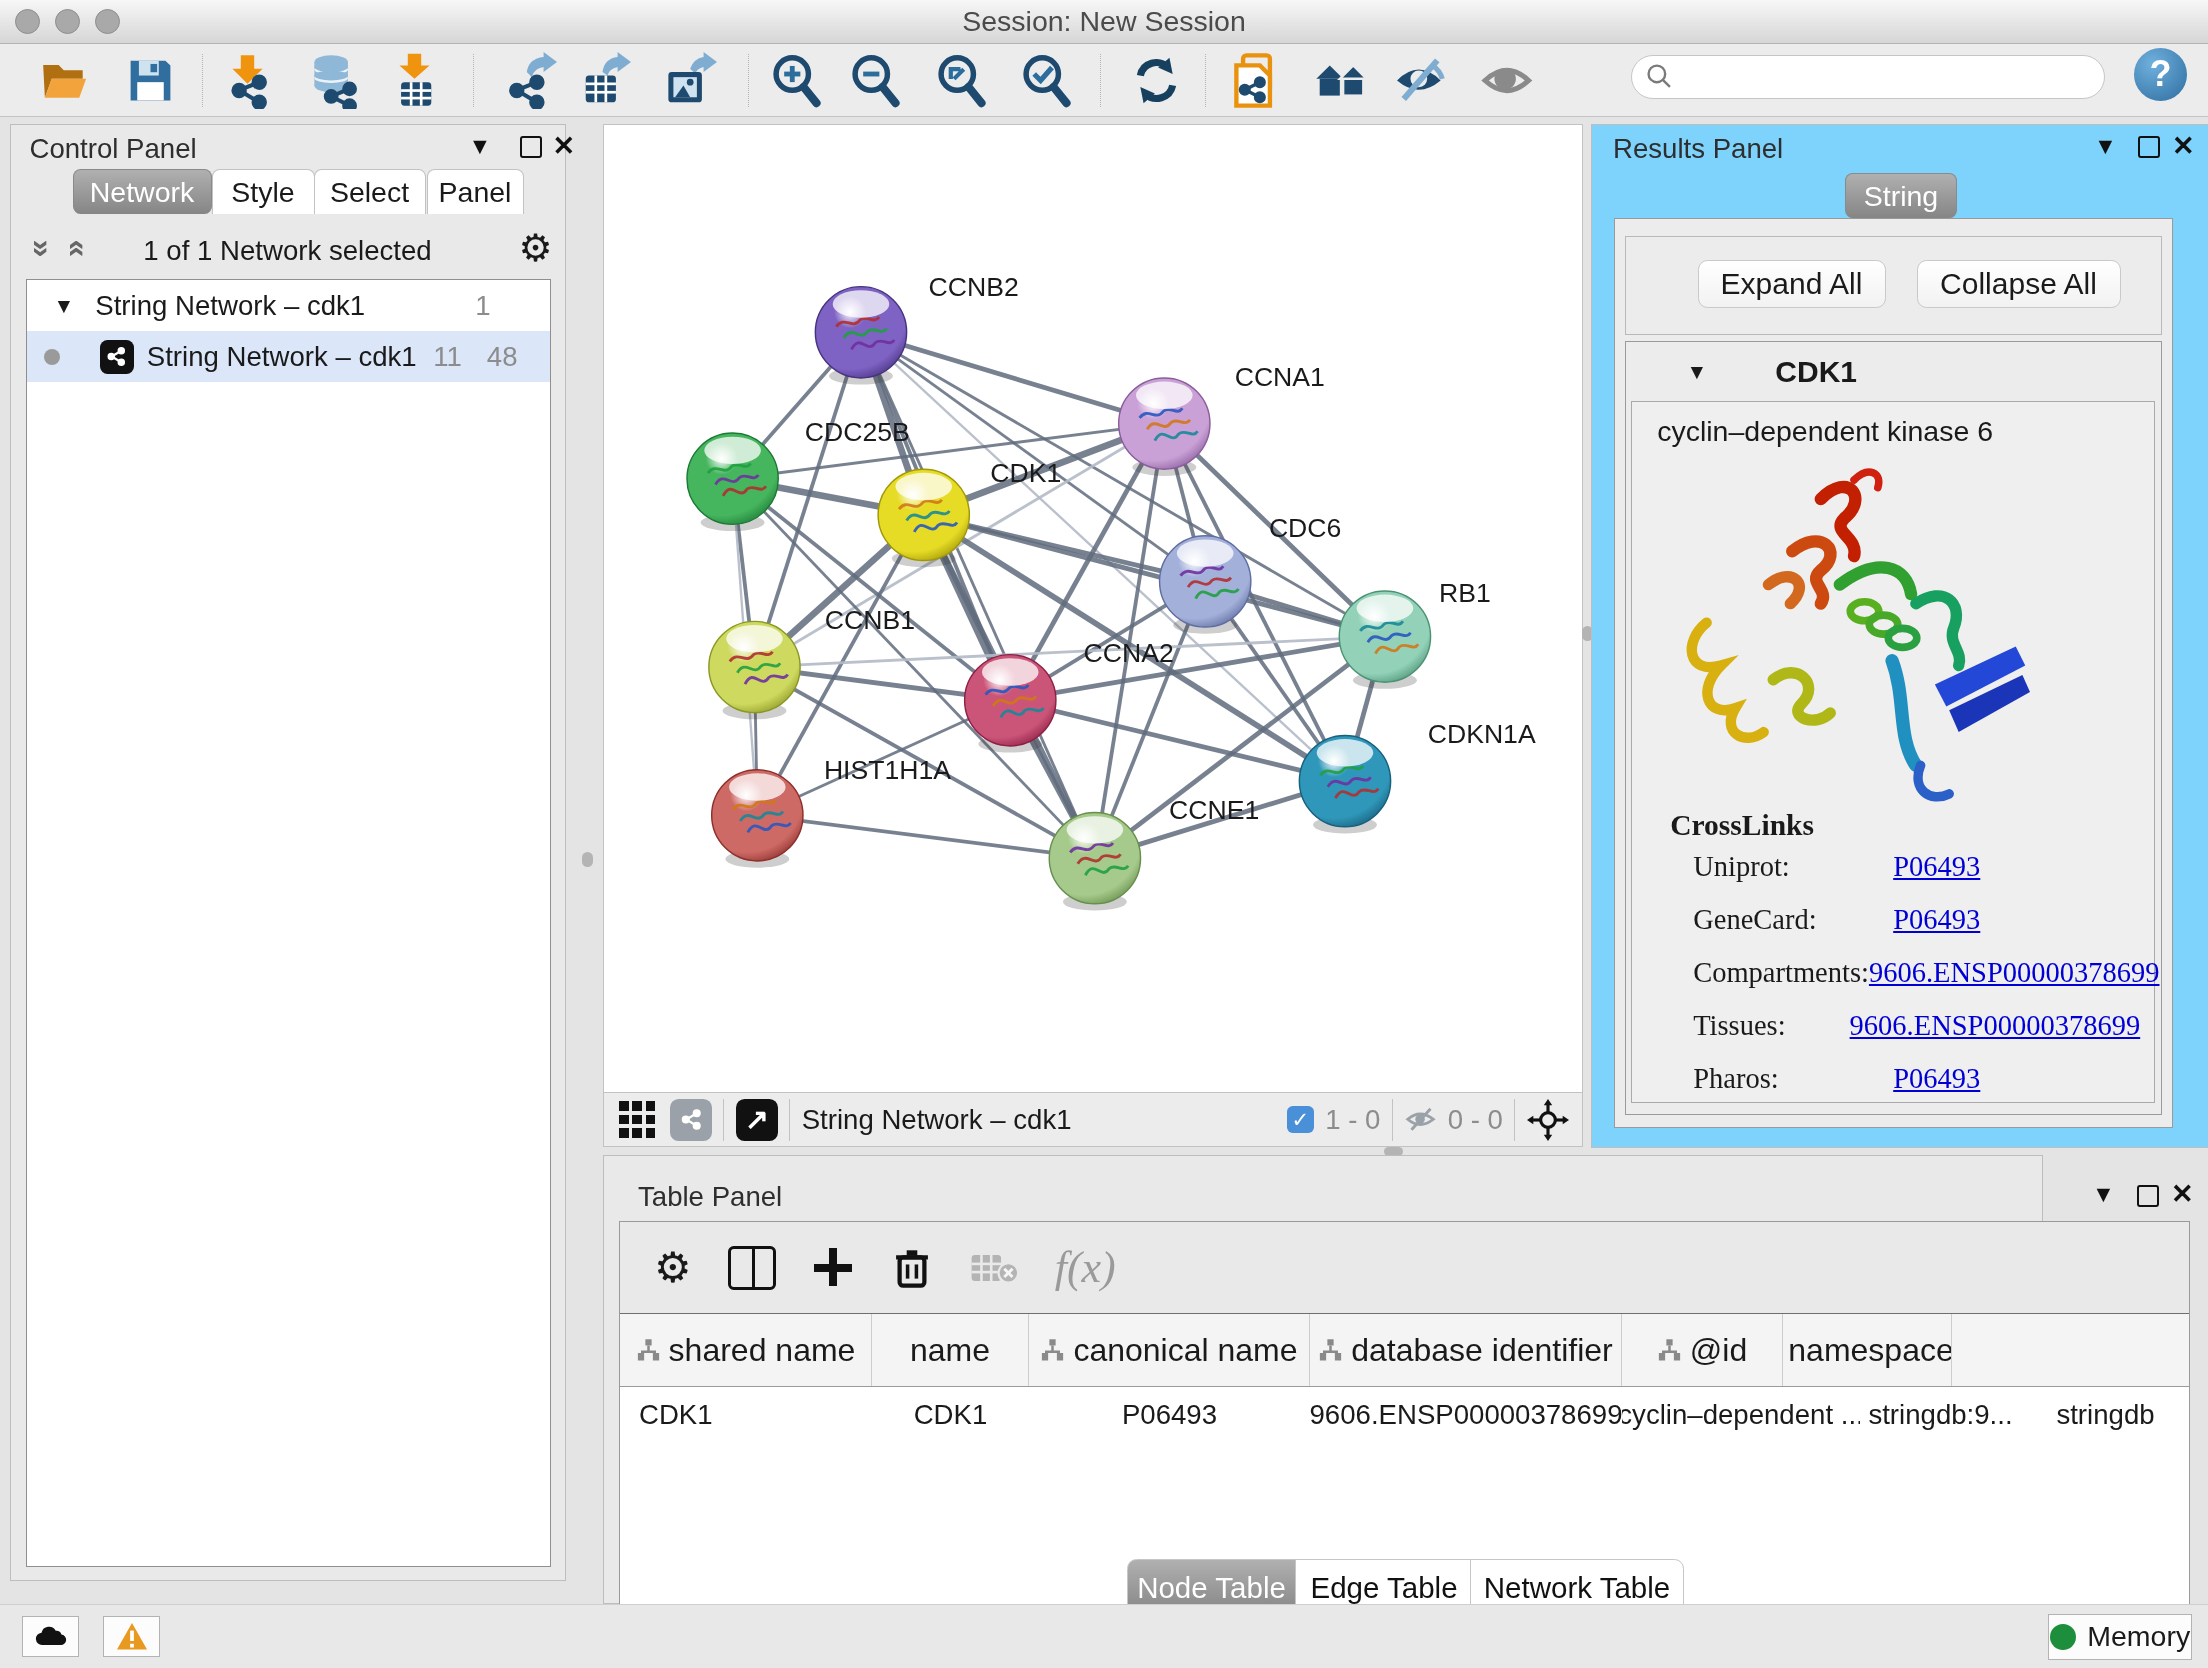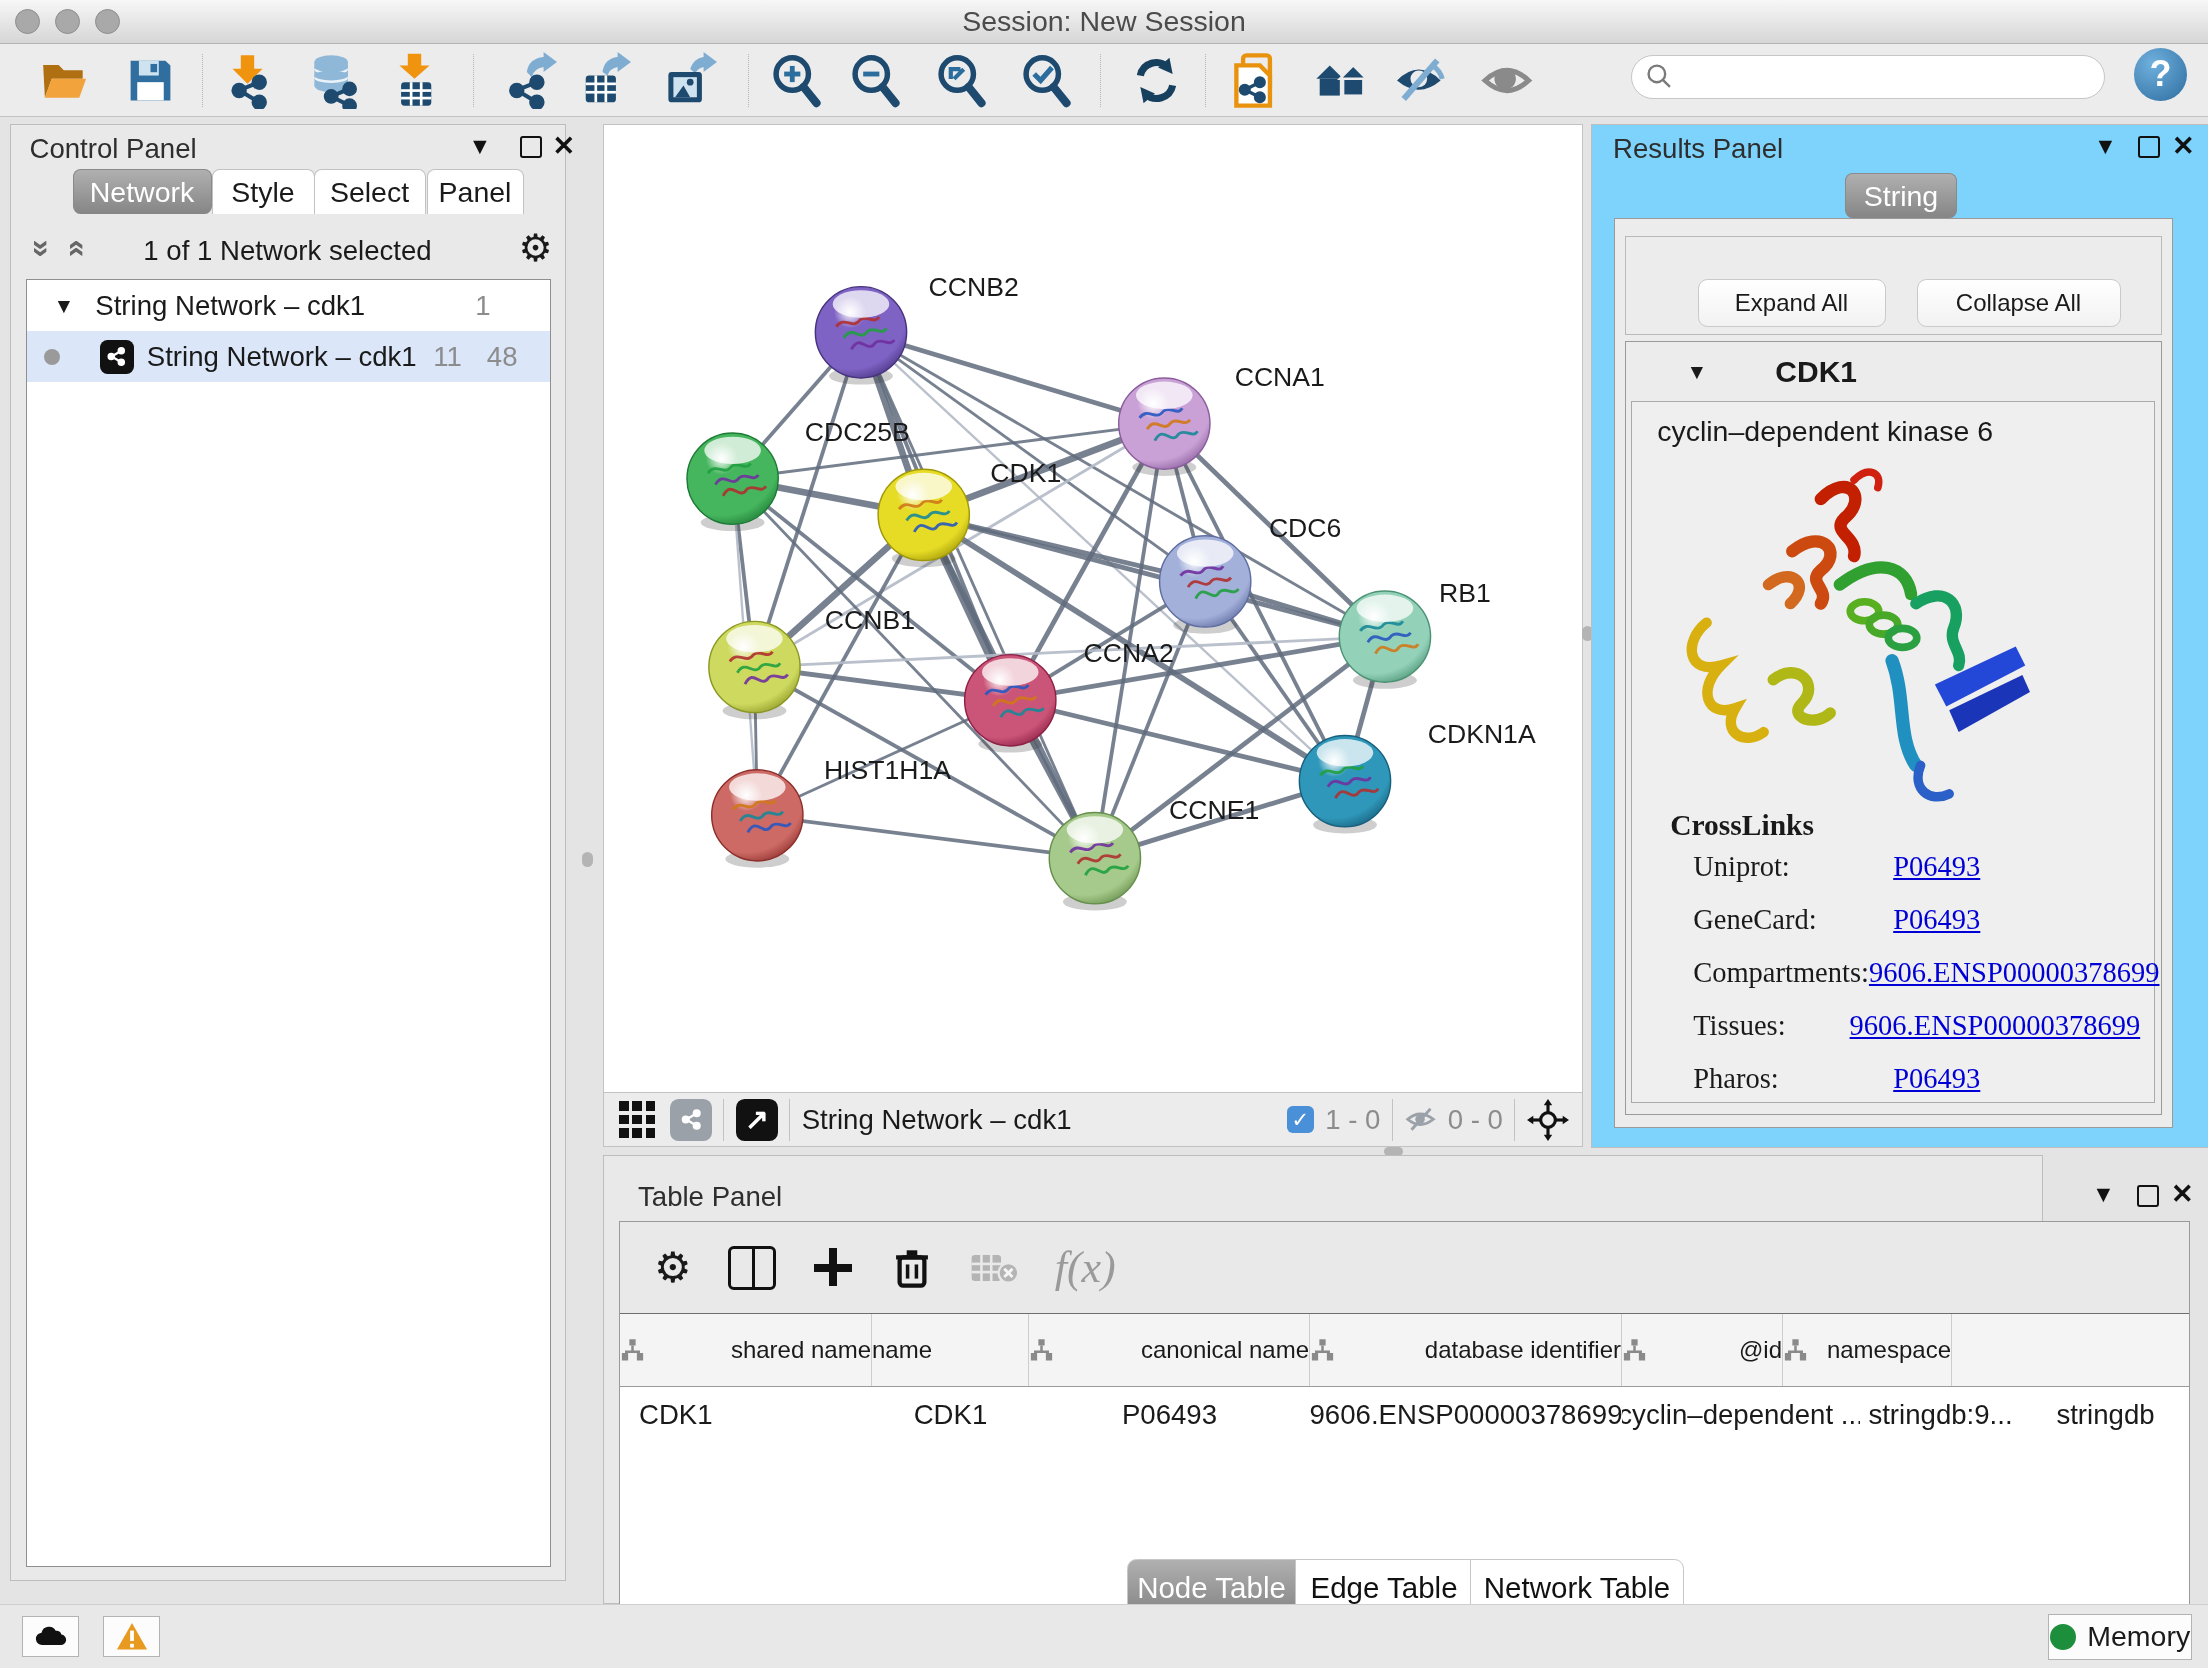--- a/index.html
+++ b/index.html
@@ -45,25 +45,25 @@
     align-items:center;justify-content:center;font-size:28.5px;font-weight:bold;}
   .graybox{width:42px;height:42px;border-radius:8.6px;background:#9aa1a8;display:flex;
     align-items:center;justify-content:center;}
   .cbox{width:27px;height:27px;background:#4a90d9;border-radius:5.7px;color:#fff;font-size:21px;
     display:flex;align-items:center;justify-content:center;}
   .grip{background:#b4b4b4;border-radius:5.7px;}
   
   .rpanel{left:1591px;top:124px;width:606px;height:1022px;background:#7dd3fc;border:1px solid #bdbdbd;padding-left:38px;}
   .rbox{left:22px;top:93px;width:557px;height:908px;border:1.9px solid #9a9a9a;background:#ececec;}
   .btn{background:linear-gradient(#ffffff,#f2f2f2);border:1.9px solid #c9c9c9;border-radius:9.5px;
-    font-size:24px;text-align:center;margin-top:19px;}
+    font-size:30px;text-align:center;}
   .serif{font-family:"Liberation Serif",serif;}
   .xlink{color:#0000d6;text-decoration:underline;font-size:28.5px;}
   .thead{display:flex;background:#f4f4f4;border-top:1.9px solid #6e6e6e;border-bottom:1.9px solid #9a9a9a;height:72px;}
-  .th{display:flex;align-items:center;justify-content:space-between;font-size:24px;gap:8px;
+  .th{display:flex;align-items:center;justify-content:center;font-size:32px;gap:8px;
     border-right:1px solid #cdcdcd;box-sizing:border-box;overflow:hidden;white-space:nowrap;}
   .td{font-size:27.6px;display:flex;align-items:center;justify-content:center;overflow:hidden;
     white-space:nowrap;box-sizing:border-box;}
   .btab{height:55px;line-height:55px;text-align:center;font-size:29.5px;background:#fff;
     border:1px solid #c6c6c6;color:#111;}
   
   .sbar{left:0;top:1604px;width:2208px;height:65px;background:#e8e8e8;border-top:1px solid #cfcfcf;}
   .sbtn{background:#fcfcfc;border:1.9px solid #b3b3b3;display:flex;align-items:center;justify-content:center;}
 </style>
 </head>

